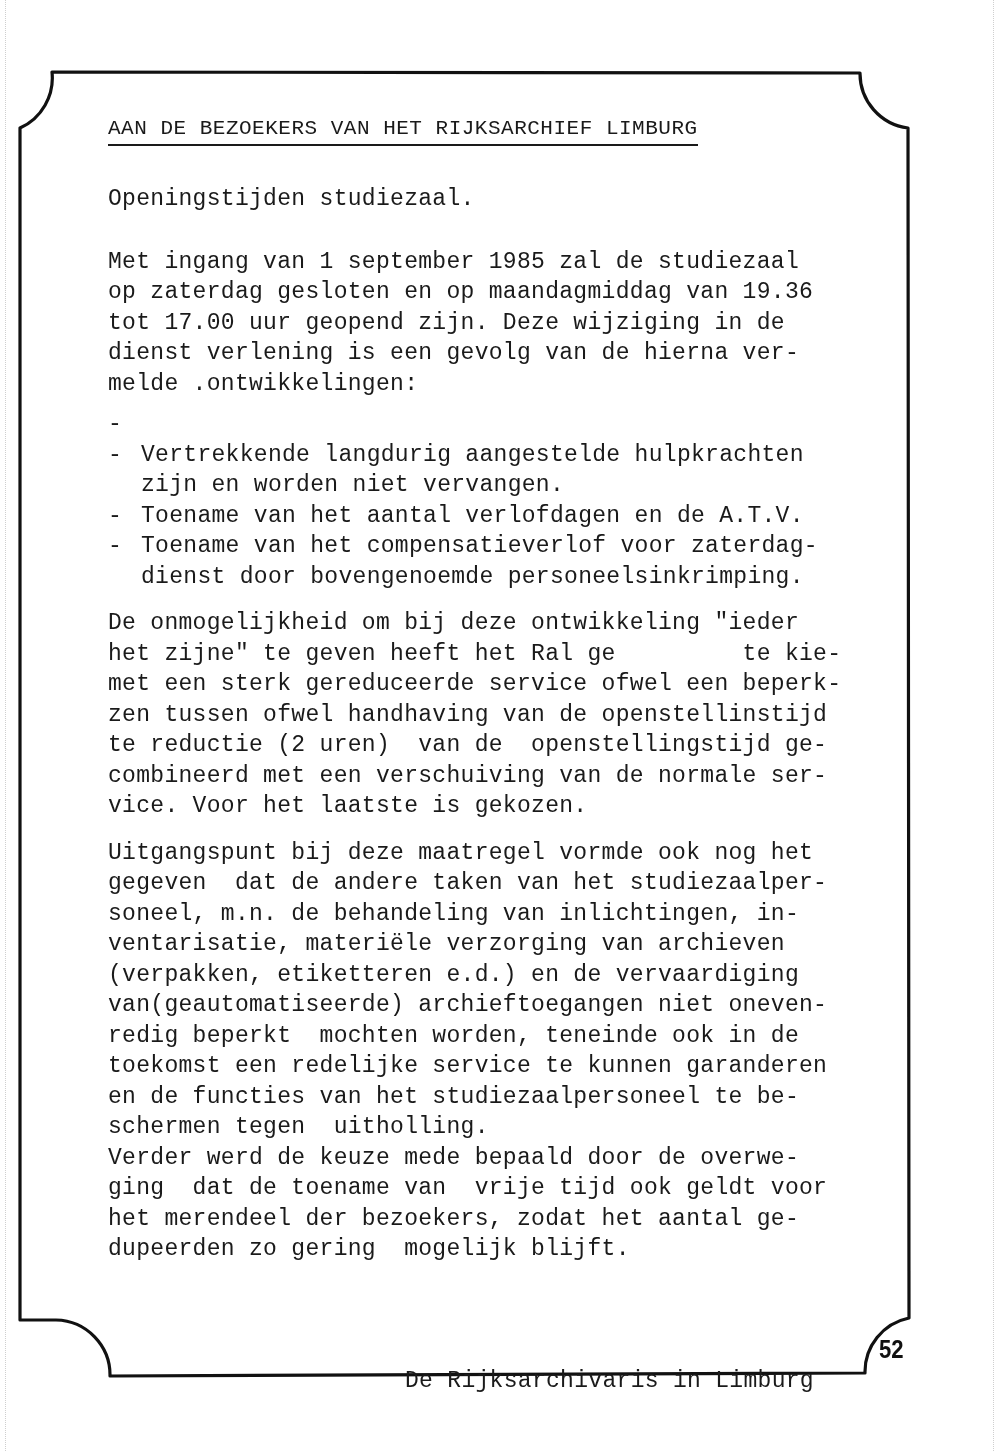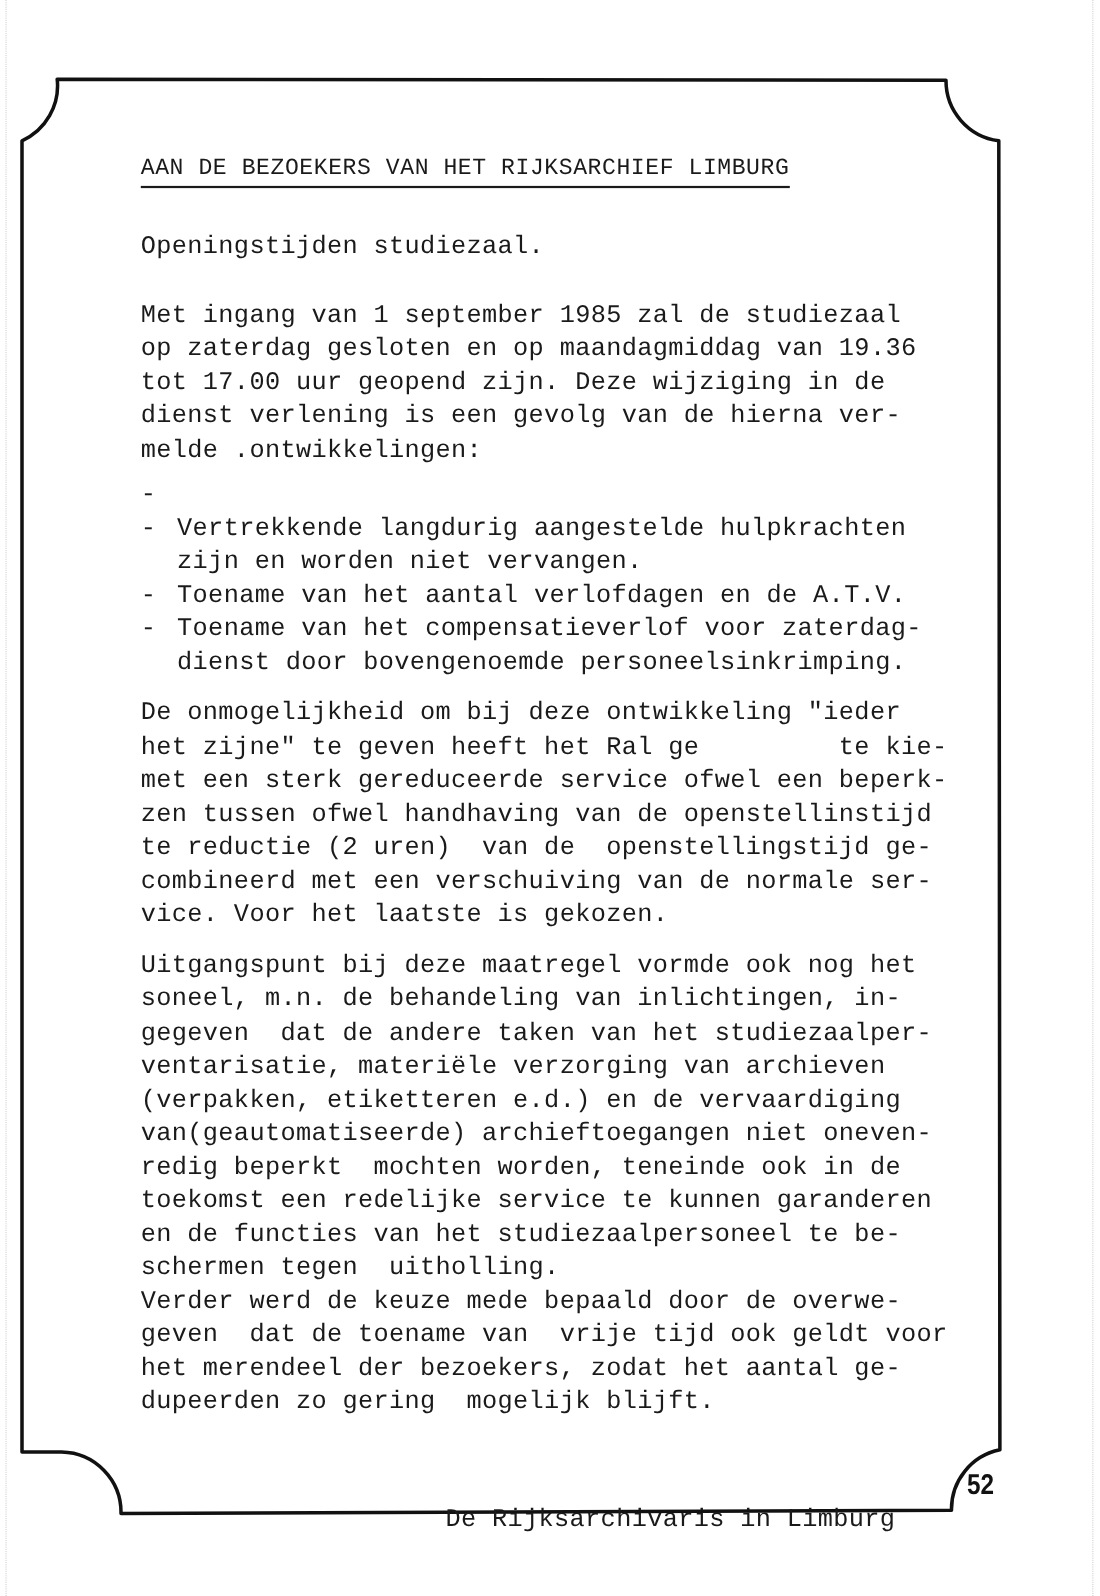--- a/index.html
+++ b/index.html
@@ -8,22 +8,22 @@
       font-family: "Liberation Mono", "DejaVu Sans Mono", monospace;
       color: #1a1a1a;
     }
     .frame { position: absolute; left: 0; top: 0; width: 1000px; height: 1451px; }
     .page-edge {
       position: absolute; left: 5px; top: 0; width: 0; height: 1451px;
       border-left: 1px dotted #cfcfcf;
     }
     .page-edge.right { left: 993px; }
     .content {
-      position: absolute; left: 108px; top: 129px; width: 800px;
-      font-size: 23px; line-height: 30.5px; letter-spacing: 0.3px; margin-left: 20px;
+      position: absolute; left: 108px; top: 104px; width: 800px;
+      font-size: 23px; line-height: 30.5px; letter-spacing: 0.3px;
     }
     .title {
       font-size: 21px; letter-spacing: 0.5px; display: inline-block;
       border-bottom: 2px solid #1a1a1a; padding-bottom: 2px; line-height: 26px;
       margin-top: 12px;
     }
     .heading { margin-top: 38px; }
     p { margin: 0; white-space: pre; }
     .para { margin-top: 32px; }
     .list { margin-top: 10px; }
@@ -106,30 +106,30 @@
     <p>het zijne" te geven heeft het Ral ge         te kie-</p>
     <p>met een sterk gereduceerde service ofwel een beperk-</p>
     <p>zen tussen ofwel handhaving van de openstellinstijd</p>
     <p>te reductie (2 uren)  van de  openstellingstijd ge-</p>
     <p>combineerd met een verschuiving van de normale ser-</p>
     <p>vice. Voor het laatste is gekozen.</p>
   </div>
 
   <div class="para3">
     <p>Uitgangspunt bij deze maatregel vormde ook nog het</p>
+    <p>gegeven  dat de andere taken van het studiezaalper-</p>
     <p>soneel, m.n. de behandeling van inlichtingen, in-</p>
-    <p>gegeven  dat de andere taken van het studiezaalper-</p>
     <p>ventarisatie, materiële verzorging van archieven</p>
     <p>(verpakken, etiketteren e.d.) en de vervaardiging</p>
     <p>van(geautomatiseerde) archieftoegangen niet oneven-</p>
     <p>redig beperkt  mochten worden, teneinde ook in de</p>
     <p>toekomst een redelijke service te kunnen garanderen</p>
     <p>en de functies van het studiezaalpersoneel te be-</p>
     <p>schermen tegen  uitholling.</p>
     <p>Verder werd de keuze mede bepaald door de overwe-</p>
-    <p>geven  dat de toename van  vrije tijd ook geldt voor</p>
+    <p>ging  dat de toename van  vrije tijd ook geldt voor</p>
     <p>het merendeel der bezoekers, zodat het aantal ge-</p>
     <p>dupeerden zo gering  mogelijk blijft.</p>
   </div>
 </div>
 
 <div class="signature">De Rijksarchivaris in Limburg</div>
 <div class="page-number">52</div>
 
 </body></html>

